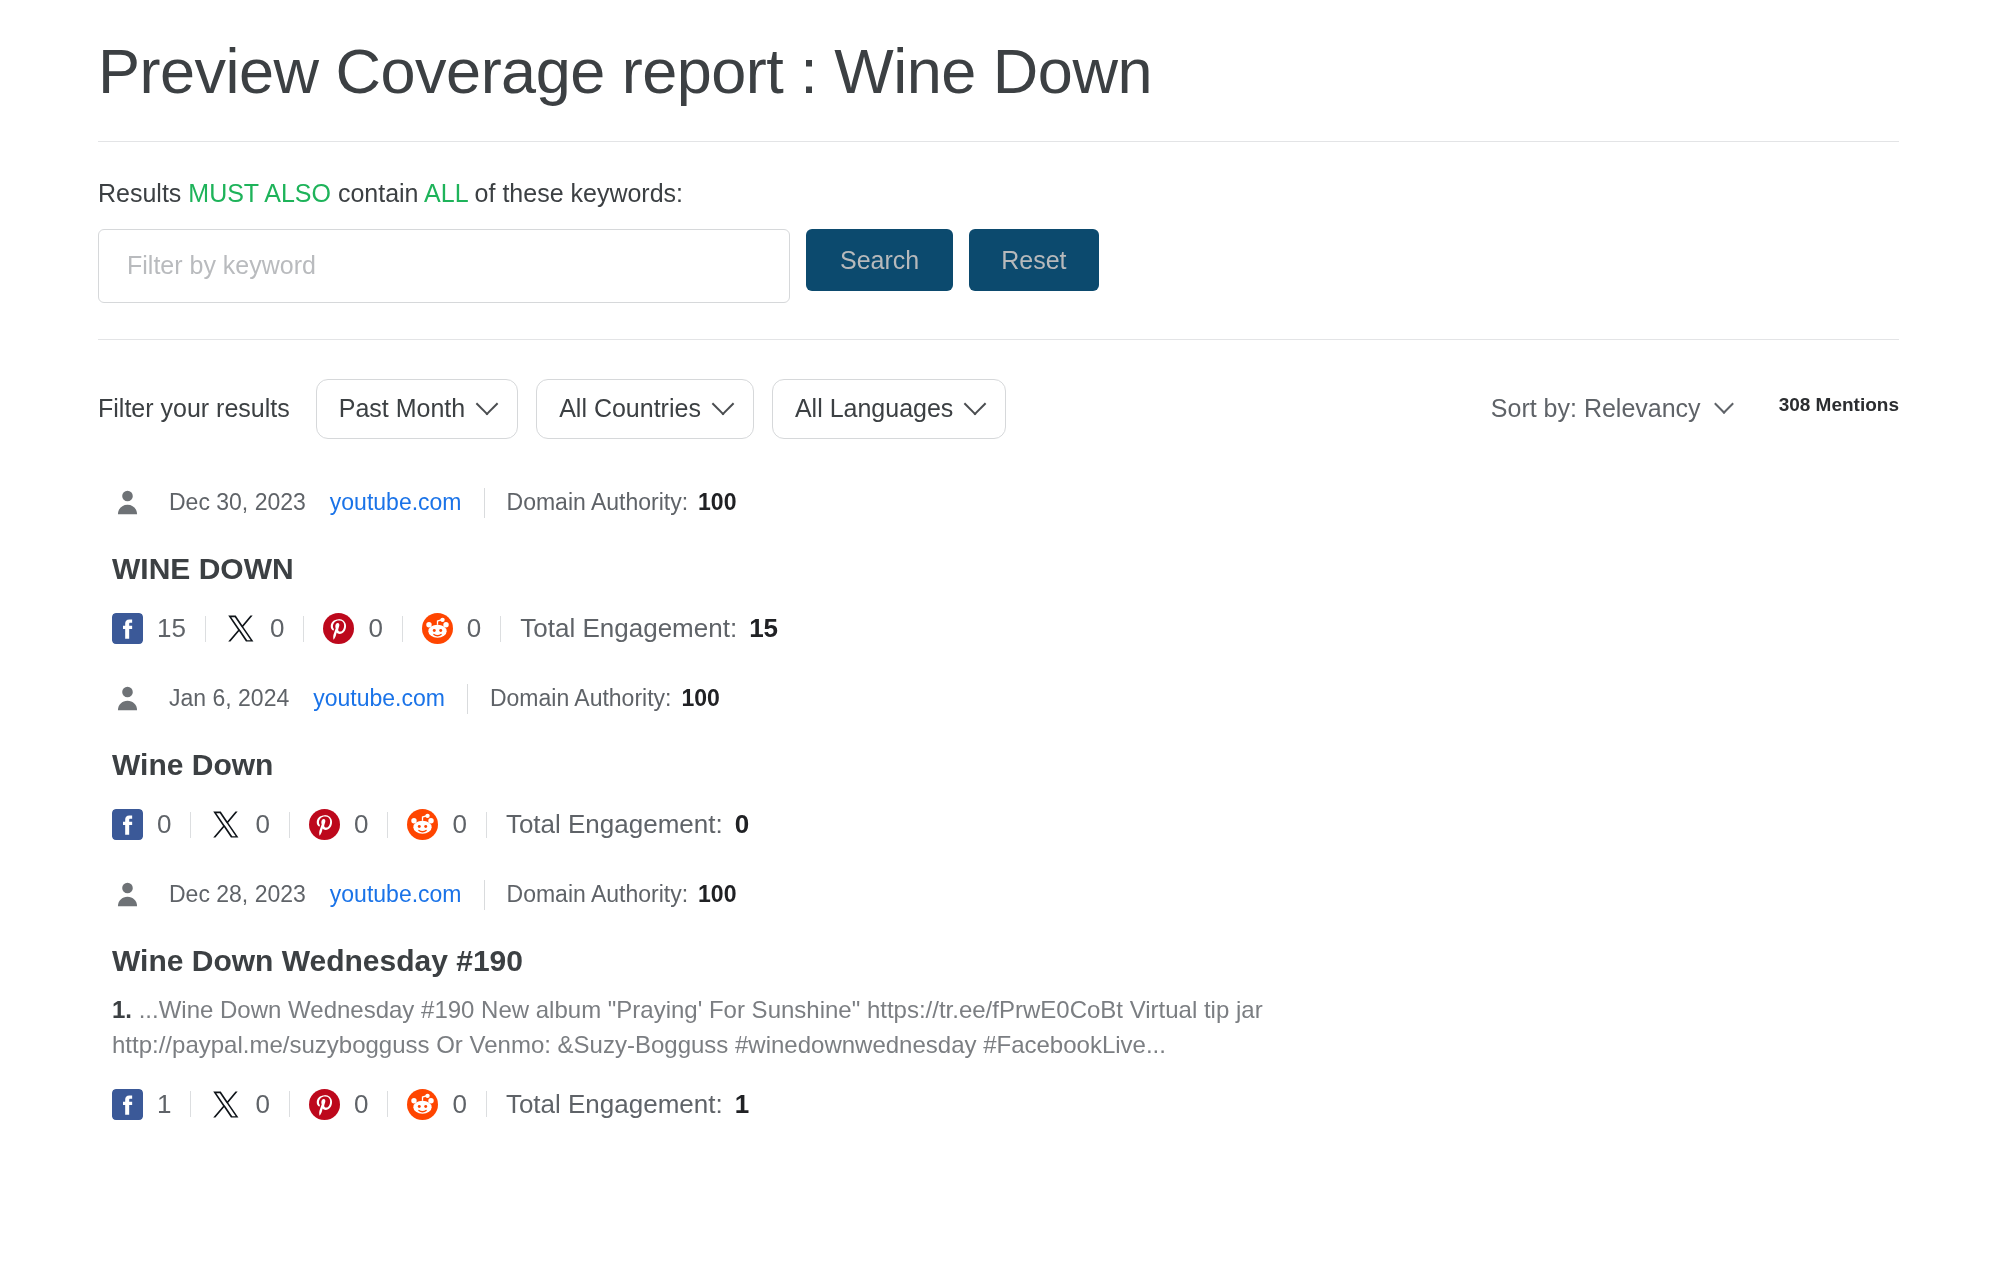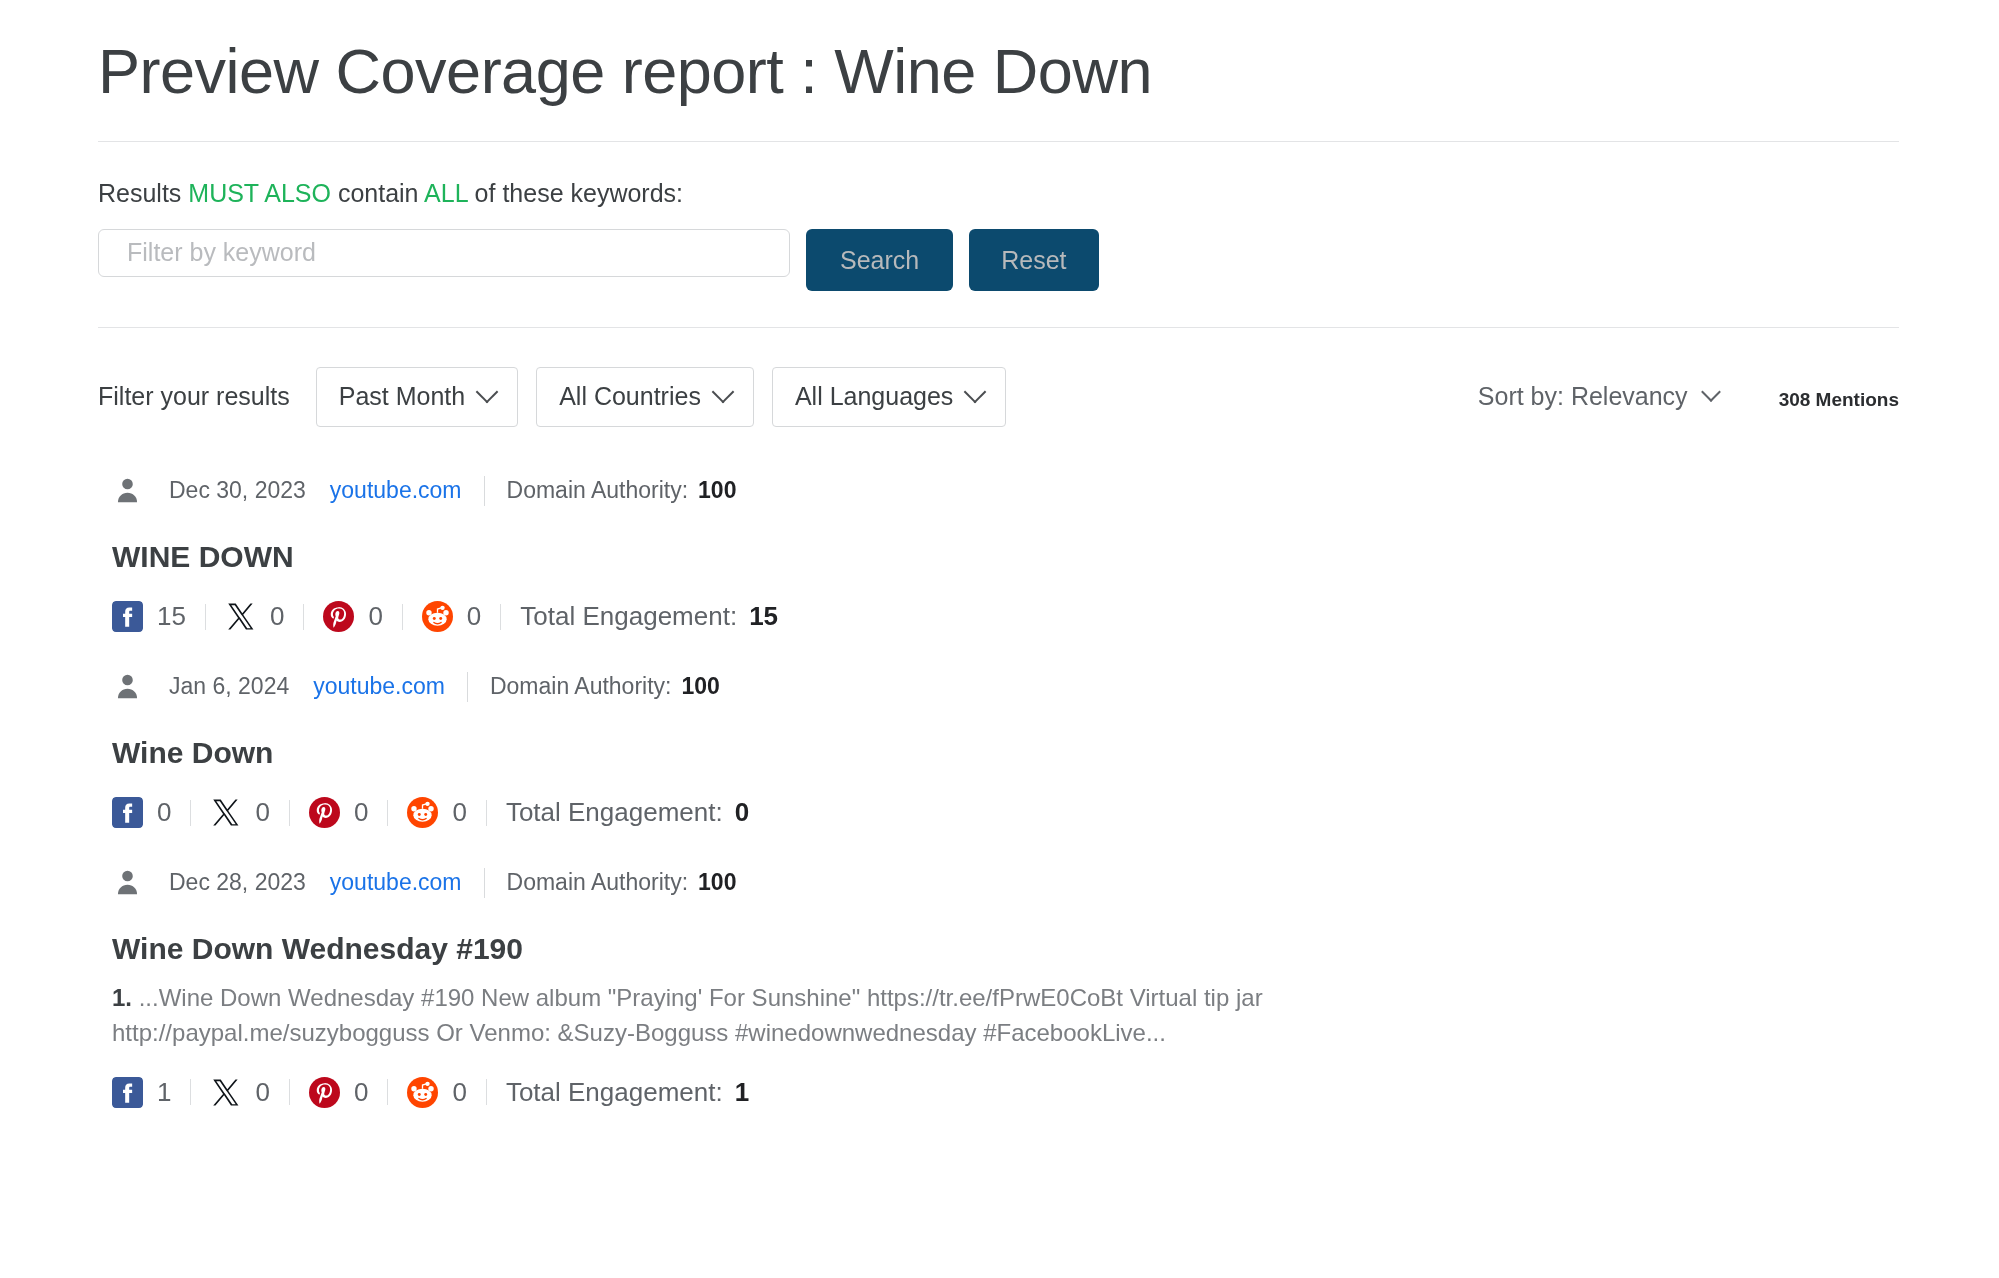--- a/index.html
+++ b/index.html
@@ -39,21 +39,21 @@
   .kw-em { color: #1eb35a; }
 
   .kw-row {
     display: flex;
     align-items: stretch;
     gap: 16px;
     margin-top: 23px;
   }
   .kw-input {
     width: 692px;
-    height: 48px;
+    height: 74px;
     border: 1px solid #d6d8da;
     border-radius: 6px;
     background: #fff;
     font-size: 25px;
     font-family: "Liberation Sans", sans-serif;
     color: #3c4043;
     padding: 0 28px;
     outline: none;
   }
   .kw-input::placeholder { color: #b9bbbe; }
@@ -88,21 +88,21 @@
   }
   .filter-label {
     font-size: 25px;
     color: #3c4043;
     margin-right: 26px;
     white-space: nowrap;
   }
   .dropdown {
     height: 60px;
     border: 1px solid #d6d8da;
-    border-radius: 4px;
+    border-radius: 12px;
     background: #fff;
     display: flex;
     align-items: center;
     gap: 14px;
     padding: 0 22px;
     margin-right: 18px;
     font-size: 25px;
     color: #3c4043;
     cursor: pointer;
     white-space: nowrap;
@@ -110,22 +110,22 @@
   .chev {
     display: inline-block;
     width: 16px; height: 16px;
     border-right: 2.6px solid #4a4d50;
     border-bottom: 2.6px solid #4a4d50;
     transform: translateY(-5px) rotate(45deg);
   }
   .sortwrap {
     margin-left: auto;
     display: flex;
-    align-items: flex-end;
-    gap: 17px;
+    align-items: flex-start;
+    gap: 4px;
     white-space: nowrap;
   }
   .sort-by {
     font-size: 25px;
     color: #5f6368;
     display: flex;
     align-items: center;
     gap: 16px;
     cursor: pointer;
   }

